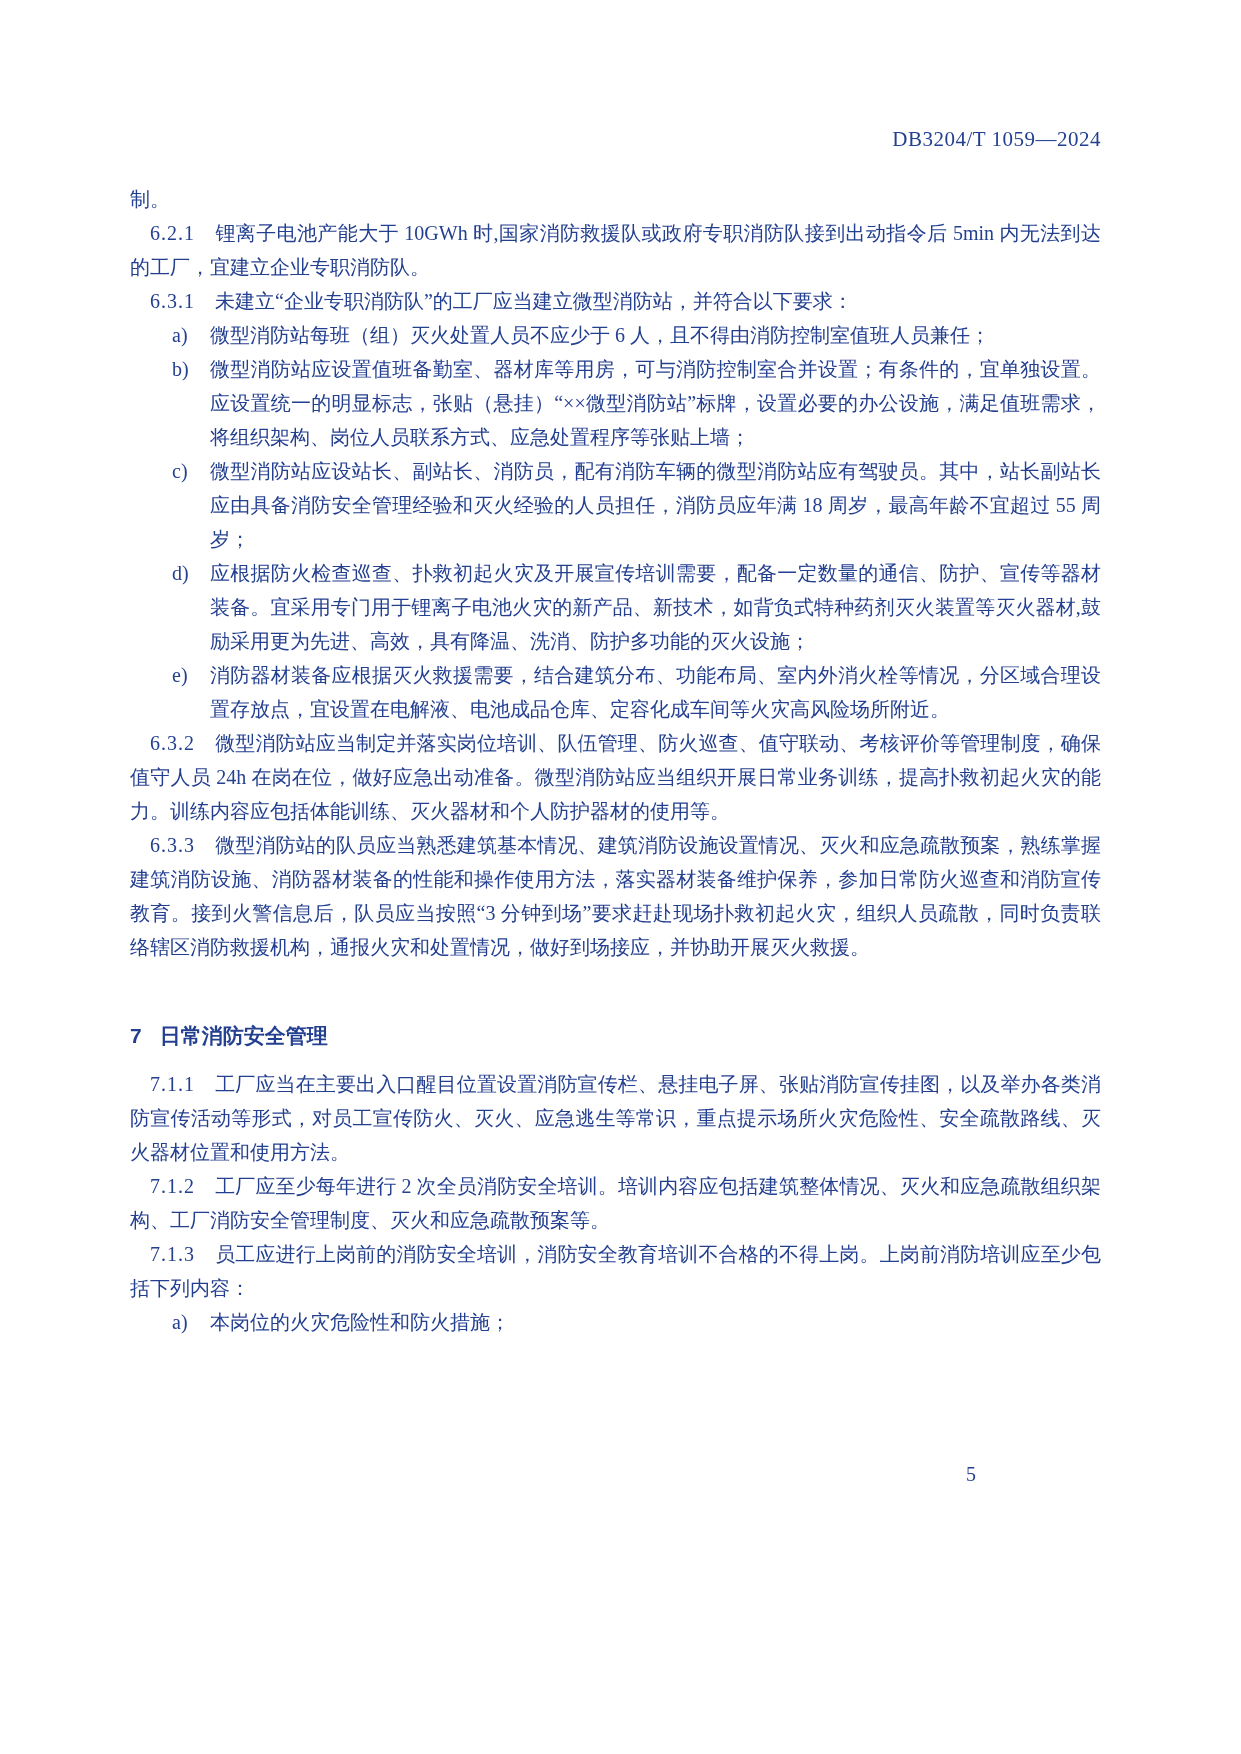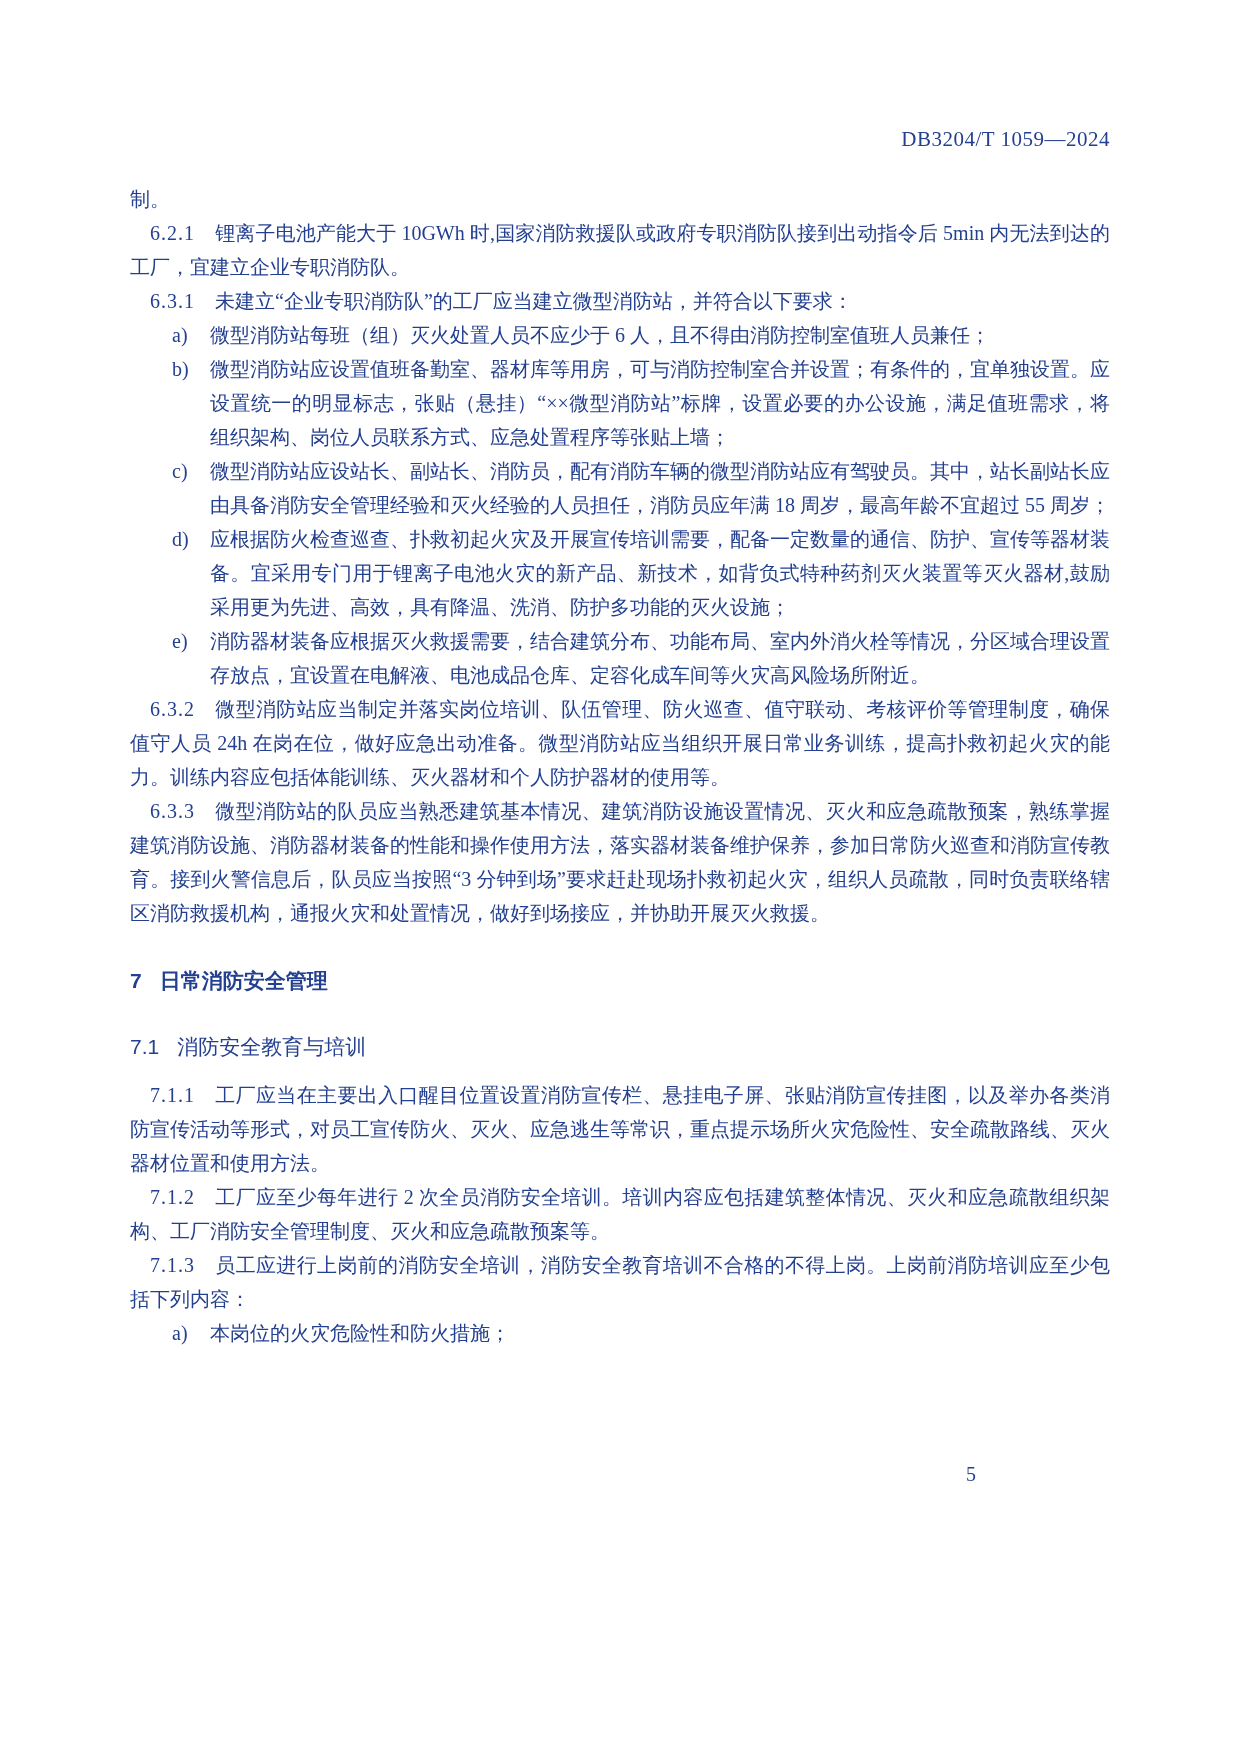--- a/index.html
+++ b/index.html
@@ -10,21 +10,21 @@
     height: 1754px;
     margin: 0 auto;
     background: #ffffff;
     overflow: hidden;
     font-family: "Liberation Serif", serif;
     color: var(--ink, #233f8f);
   }
   .content {
     position: absolute;
     left: 130px;
-    right: 131px;
+    right: 140px;
     top: 126px;
   }
   .doc-number {
     text-align: right;
     font-size: 21px;
     line-height: 26px;
     letter-spacing: 0.5px;
   }
   .body-flow { margin-top: 30px; }
 
@@ -40,21 +40,21 @@
     margin-left: 20px;
   }
   h2.heading {
     font-family: "Liberation Sans", sans-serif;
     font-weight: bold;
     font-size: 21px;
     line-height: 30px;
     margin: 20px 0 12px 0;
   }
   h2.heading.light { font-weight: normal; }
-  h2.heading.space-large { margin-top: 36px; margin-bottom: 16px; }
+  h2.heading.space-large { margin-top: 57px; margin-bottom: 16px; }
   h2.heading .h-num { margin-right: 18px; }
 
   .list-item {
     position: relative;
     padding-left: 80px;
     font-size: 20px;
     line-height: 34px;
   }
   .item-label {
     position: absolute;
@@ -100,21 +100,20 @@
           <span class="item-label">d)</span>
           <span class="item-text">应根据防火检查巡查、扑救初起火灾及开展宣传培训需要，配备一定数量的通信、防护、宣传等器材装备。宜采用专门用于锂离子电池火灾的新产品、新技术，如背负式特种药剂灭火装置等灭火器材,鼓励采用更为先进、高效，具有降温、洗消、防护多功能的灭火设施；</span>
         </div>
         <div class="list-item">
           <span class="item-label">e)</span>
           <span class="item-text">消防器材装备应根据灭火救援需要，结合建筑分布、功能布局、室内外消火栓等情况，分区域合理设置存放点，宜设置在电解液、电池成品仓库、定容化成车间等火灾高风险场所附近。</span>
         </div>
         <p class="clause"><span class="clause-num">6.3.2</span>微型消防站应当制定并落实岗位培训、队伍管理、防火巡查、值守联动、考核评价等管理制度，确保值守人员 24h 在岗在位，做好应急出动准备。微型消防站应当组织开展日常业务训练，提高扑救初起火灾的能力。训练内容应包括体能训练、灭火器材和个人防护器材的使用等。</p>
         <p class="clause"><span class="clause-num">6.3.3</span>微型消防站的队员应当熟悉建筑基本情况、建筑消防设施设置情况、灭火和应急疏散预案，熟练掌握建筑消防设施、消防器材装备的性能和操作使用方法，落实器材装备维护保养，参加日常防火巡查和消防宣传教育。接到火警信息后，队员应当按照“3 分钟到场”要求赶赴现场扑救初起火灾，组织人员疏散，同时负责联络辖区消防救援机构，通报火灾和处置情况，做好到场接应，并协助开展灭火救援。</p>
         <h2 class="heading space-large"><span class="h-num">7</span><span class="h-title">日常消防安全管理</span></h2>
-        <h2 class="heading light space-large"><span class="h-num">7.1</span><span class="h-title">消防安全教育与培训</span></h2>
         <p class="clause"><span class="clause-num">7.1.1</span>工厂应当在主要出入口醒目位置设置消防宣传栏、悬挂电子屏、张贴消防宣传挂图，以及举办各类消防宣传活动等形式，对员工宣传防火、灭火、应急逃生等常识，重点提示场所火灾危险性、安全疏散路线、灭火器材位置和使用方法。</p>
         <p class="clause"><span class="clause-num">7.1.2</span>工厂应至少每年进行 2 次全员消防安全培训。培训内容应包括建筑整体情况、灭火和应急疏散组织架构、工厂消防安全管理制度、灭火和应急疏散预案等。</p>
         <p class="clause"><span class="clause-num">7.1.3</span>员工应进行上岗前的消防安全培训，消防安全教育培训不合格的不得上岗。上岗前消防培训应至少包括下列内容：</p>
         <div class="list-item">
           <span class="item-label">a)</span>
           <span class="item-text">本岗位的火灾危险性和防火措施；</span>
         </div>
       </div>
   </div>
   <div class="page-number">5</div>

